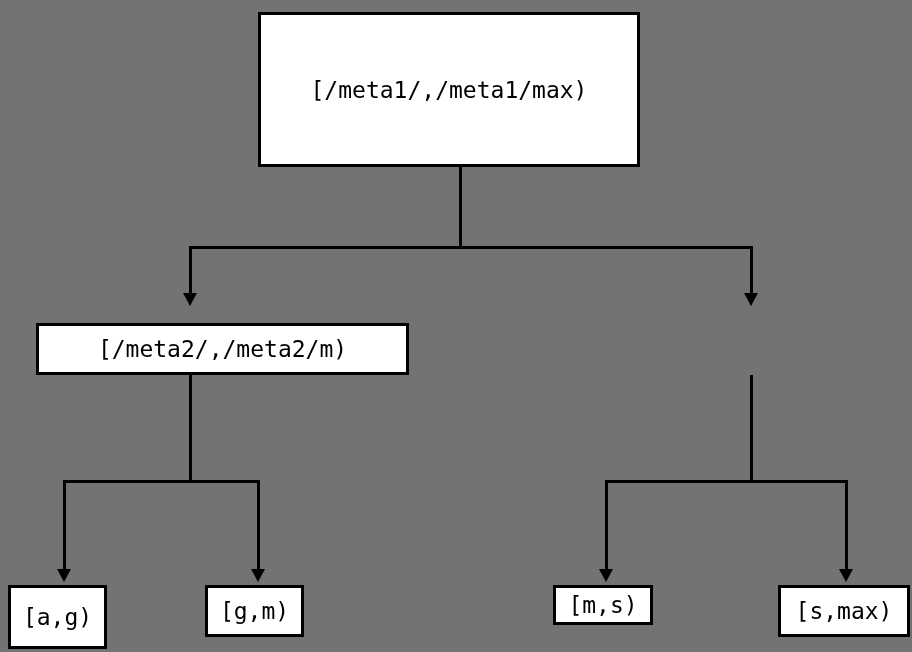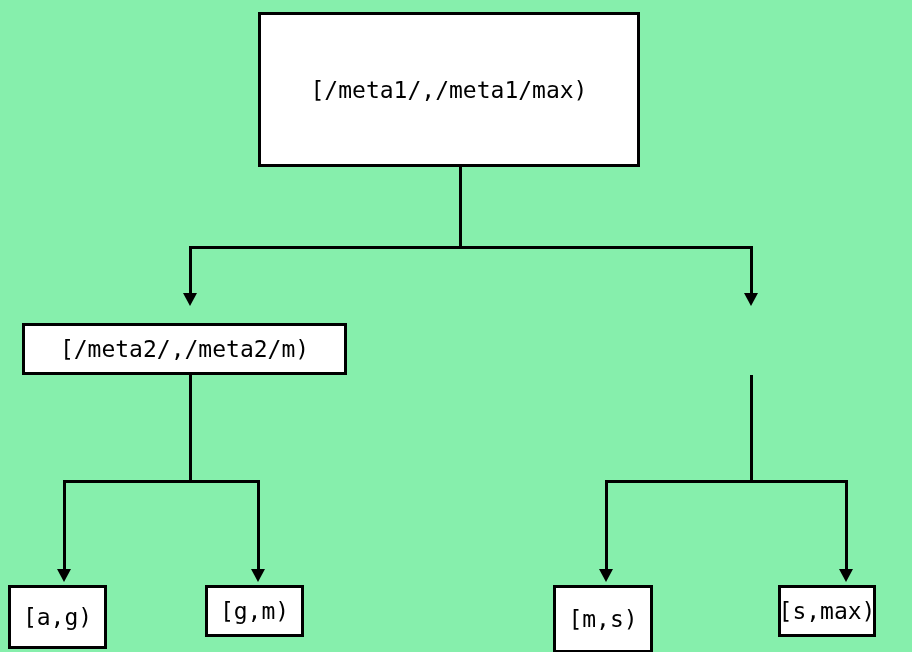--- a/index.html
+++ b/index.html
@@ -8,21 +8,21 @@
     padding: 0;
     background: #ffffff;
   }
   body {
     font-family: "DejaVu Sans Mono", "Liberation Mono", monospace;
   }
   #diagram-root {
     position: relative;
     width: 912px;
     height: 652px;
-    background: #86efac;
+    background: #737373;
     overflow: hidden;
   }
   .node-box {
     position: absolute;
     box-sizing: border-box;
     border: 3px solid #000000;
     background: #ffffff;
     display: flex;
     align-items: center;
     justify-content: center;
@@ -74,21 +74,21 @@
   <div class="edge-v" style="left:459px; top:167px; height:82px;"></div>
 
   <div class="edge-h" style="left:189px; top:246px; width:564px;"></div>
 
   <div class="edge-v" style="left:189px; top:246px; height:48px;"></div>
   <div class="arrow-head" style="left:183px; top:293px;"></div>
 
   <div class="edge-v" style="left:750px; top:246px; height:48px;"></div>
   <div class="arrow-head" style="left:744px; top:293px;"></div>
 
-  <div class="node-box node-mid" style="left:22px; top:323px; width:325px; height:52px;">
+  <div class="node-box node-mid" style="left:36px; top:323px; width:373px; height:52px;">
     <span class="node-label">[/meta2/,/meta2/m)</span>
   </div>
 
 
   <div class="edge-v" style="left:189px; top:375px; height:108px;"></div>
 
   <div class="edge-h" style="left:63px; top:480px; width:197px;"></div>
 
   <div class="edge-v" style="left:63px; top:480px; height:90px;"></div>
   <div class="arrow-head" style="left:57px; top:569px;"></div>
@@ -107,21 +107,21 @@
   <div class="arrow-head" style="left:839px; top:569px;"></div>
 
   <div class="node-box node-leaf" style="left:8px; top:585px; width:99px; height:64px;">
     <span class="node-label">[a,g)</span>
   </div>
 
   <div class="node-box node-leaf" style="left:205px; top:585px; width:99px; height:52px;">
     <span class="node-label">[g,m)</span>
   </div>
 
-  <div class="node-box node-leaf" style="left:553px; top:585px; width:100px; height:68px;">
+  <div class="node-box node-leaf" style="left:553px; top:585px; width:100px; height:40px;">
     <span class="node-label">[m,s)</span>
   </div>
 
-  <div class="node-box node-leaf" style="left:778px; top:585px; width:98px; height:52px;">
+  <div class="node-box node-leaf" style="left:778px; top:585px; width:132px; height:52px;">
     <span class="node-label">[s,max)</span>
   </div>
 
 </div>
 
 </body></html>

